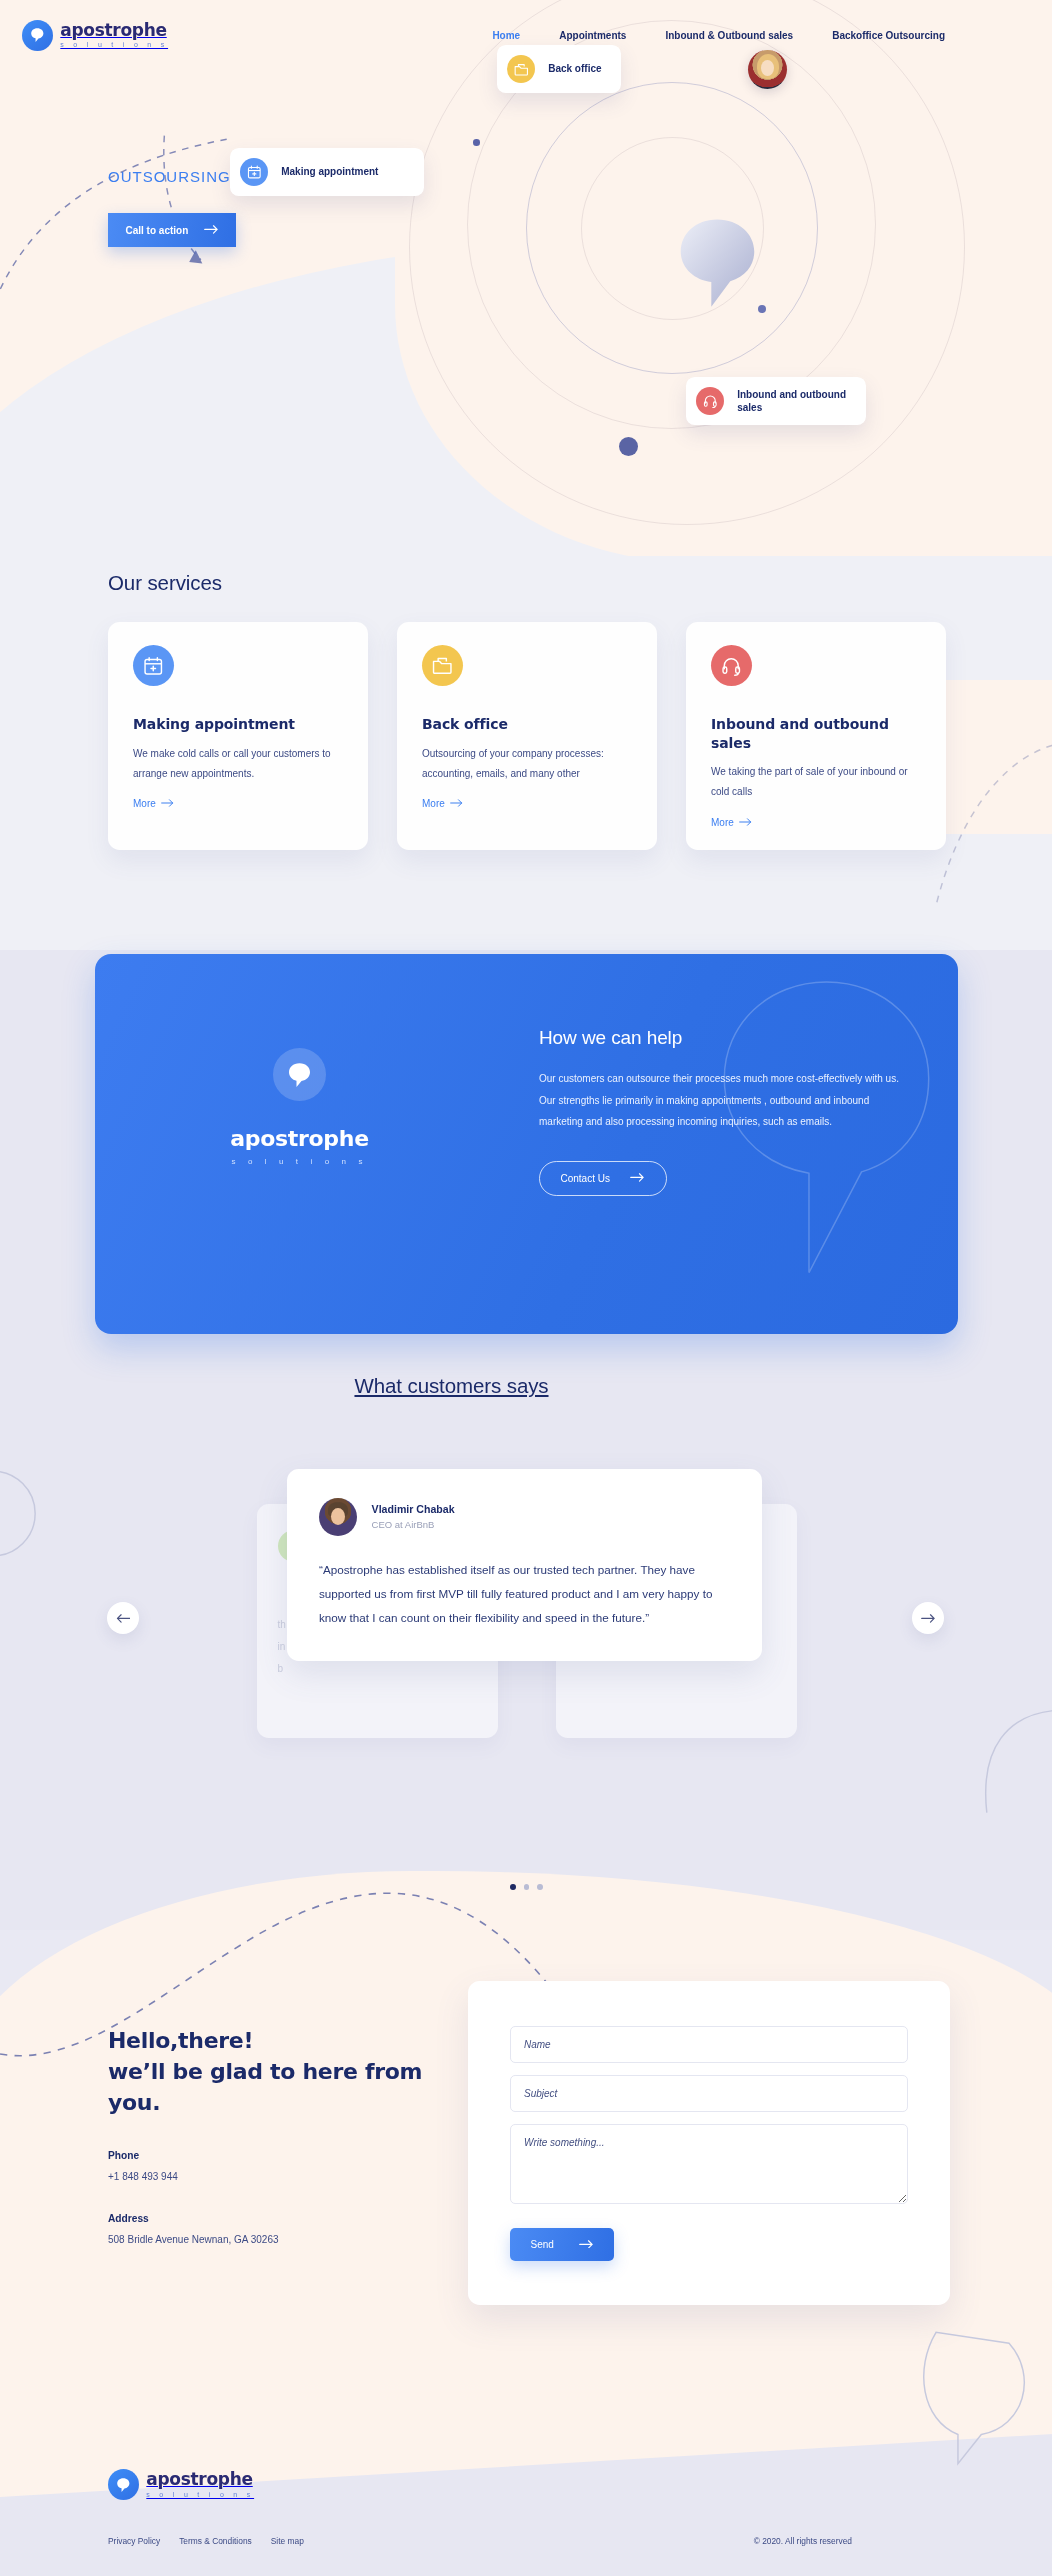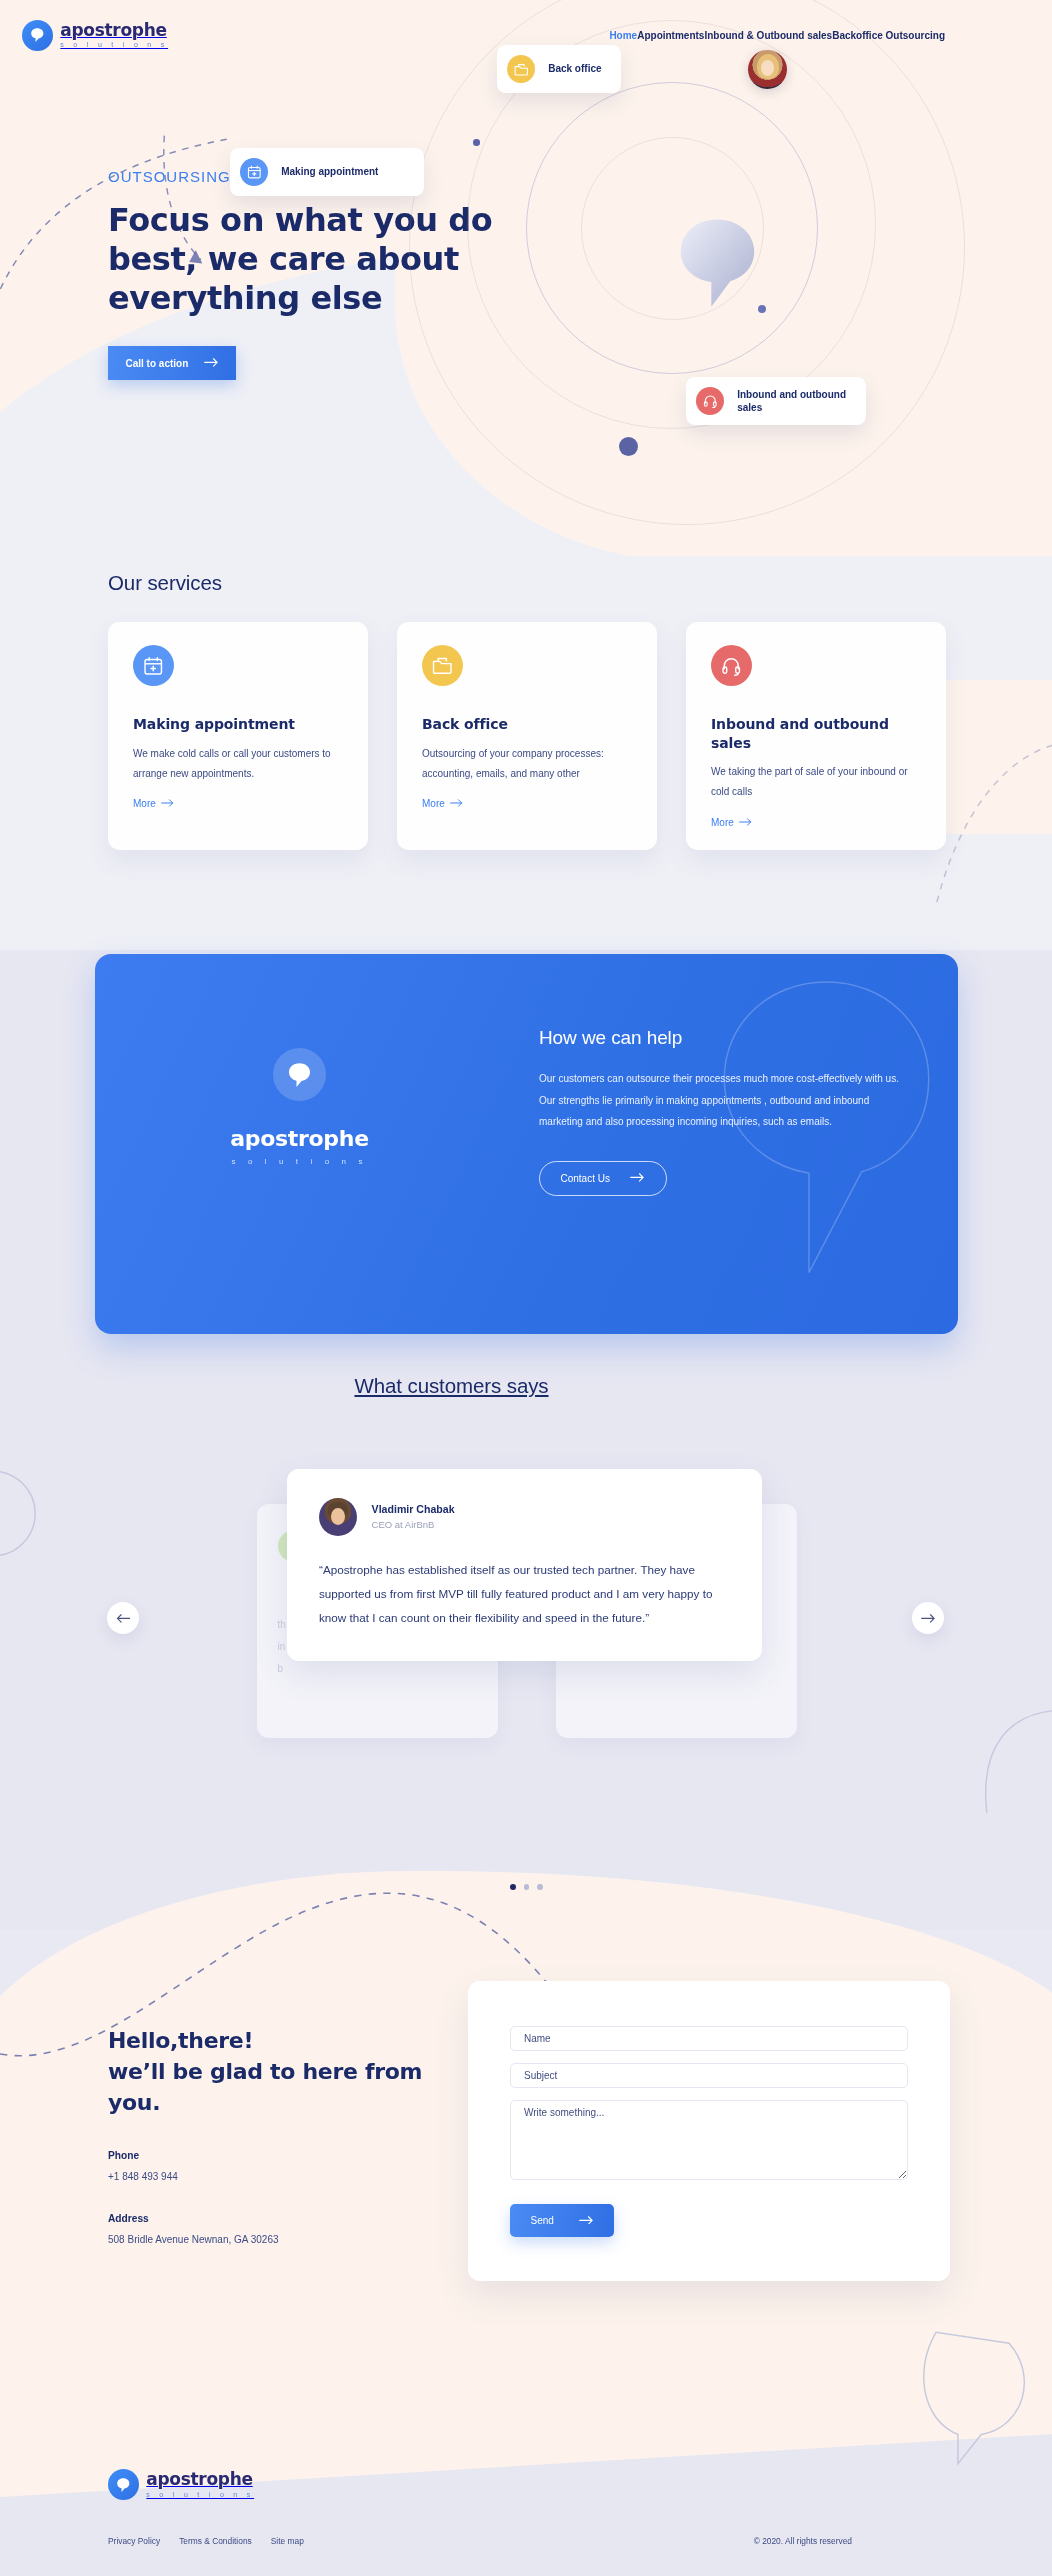--- a/index.html
+++ b/index.html
@@ -65,21 +65,21 @@
   }
   .logo-text { line-height:1; }
   .logo-name {
     font-size:17px; font-weight:800; letter-spacing:-0.3px; color:#2a2a73;
     font-family: "DejaVu Sans", sans-serif;
   }
   .logo-sub {
     font-size:7px; letter-spacing:3.8px; color:#5f7fd6; margin-top:2.2px;
     font-family: "Liberation Sans", sans-serif;
   }
-  .nav { display:flex; align-items:center; }
+  .nav { display:flex; align-items:center; gap:39px; }
   .nav a {
     font-size:10px; font-weight:700; color:#1b2a69; text-decoration:none;
     white-space:nowrap;
   }
   .nav a.active { color:#3b7ef0; }
 
   
   .hero { position:absolute; left:0; top:0; width:1053px; height:570px; z-index: 20; }
   .hero-copy { position:absolute; left:108px; top:168px; width:453px; }
   .eyebrow {
@@ -263,22 +263,22 @@
   }
   .contact-label { margin-top:31px; font-size:10.2px; font-weight:700; color:#1b2a69; }
   .contact-value { margin-top:10.2px; font-size:10px; color:#3c4a85; }
   .contact-card {
     position:absolute; left:468px; top:7.3px; width:482px;
     background:#fff; border-radius:11.7px; padding:45px 42px 44px;
     box-shadow: 0 14.6px 35px rgba(80,90,150,.12);
   }
   .field {
     width:100%; display:block; border:0.7px solid #e4e6f1; border-radius:5.1px;
-    padding:6px 13px; font-size:10px; color:#1b2a69; background:#fff;
-    font-family: "Liberation Sans", sans-serif; outline:none; margin-bottom:11.7px;
+    padding:12px 13px; font-size:10px; color:#1b2a69; background:#fff;
+    font-family: "Liberation Sans", sans-serif; outline:none; margin-bottom:11.7px;font-style:italic;
   }
   .field::placeholder { color:#303d75; opacity:.92; }
   textarea.field { height:80px; resize:vertical; }
   .btn-send {
     margin-top:13px; display:inline-flex; align-items:center; gap:25px;
     background: linear-gradient(100deg,#4b8bf4,#2f6fe4);
     color:#fff; border:none; border-radius:5.1px;
     padding:11px 20.5px; font-size:10px; cursor:pointer;
     box-shadow: 0 5.8px 14.6px rgba(47,111,228,.25);
     font-family: "Liberation Sans", sans-serif;
@@ -350,21 +350,20 @@
       <a href="#" class="active">Home</a>
       <a href="#">Appointments</a>
       <a href="#">Inbound &amp; Outbound sales</a>
       <a href="#">Backoffice Outsourcing</a>
     </nav>
   </div>
 
   <section class="hero">
     <div class="hero-copy">
       <div class="eyebrow">OUTSOURSING</div>
-      <h1 class="hero-title">Focus on what you do best, we care about everything else</h1>
       <button class="btn-primary">
         <span>Call to action</span>
         <span class="arrow">
           <svg width="14.6" height="8.8" viewBox="0 0 20 12">
               <path d="M1 6 H18 M13 1 L18 6 L13 11" fill="none" stroke="#fff" stroke-width="1.6" stroke-linecap="round" stroke-linejoin="round"></path>
             </svg>
         </span>
       </button>
     </div>
 

